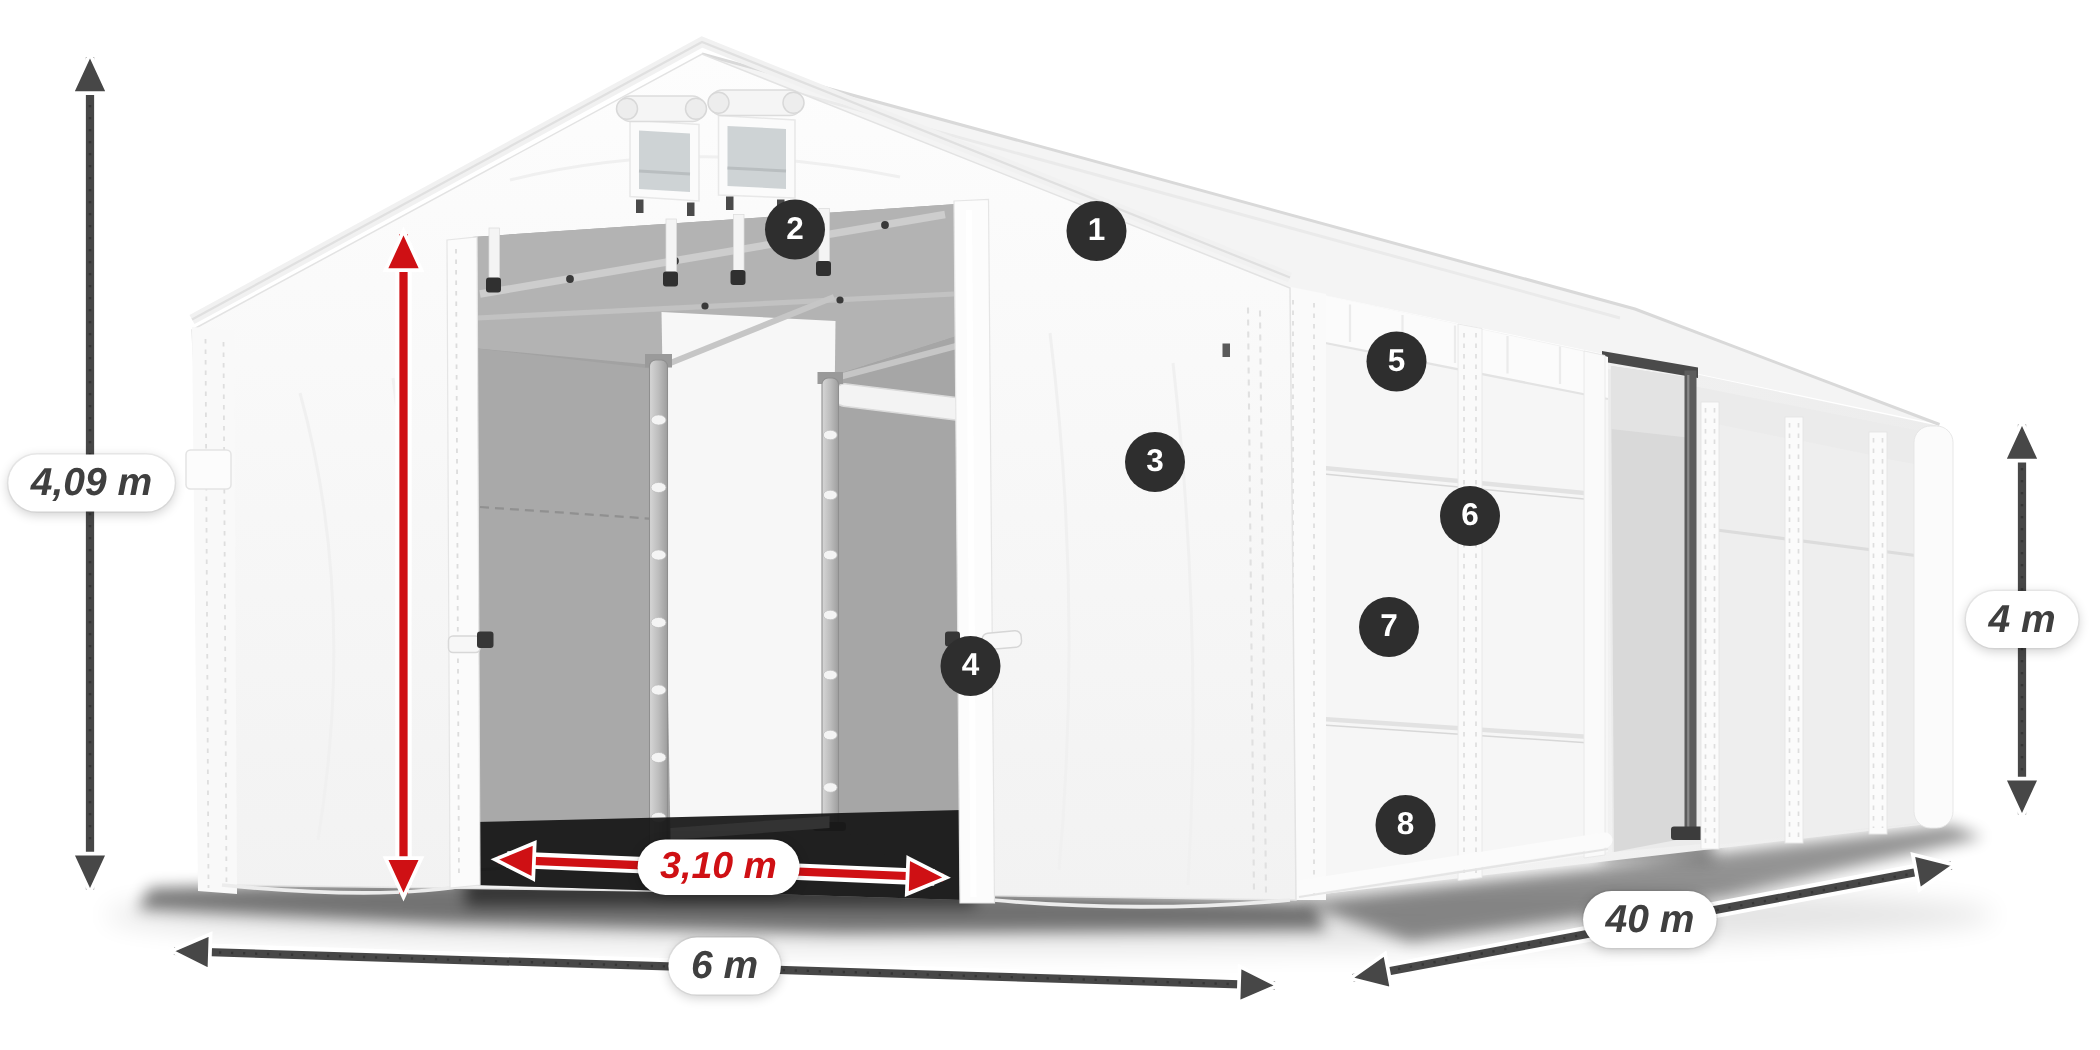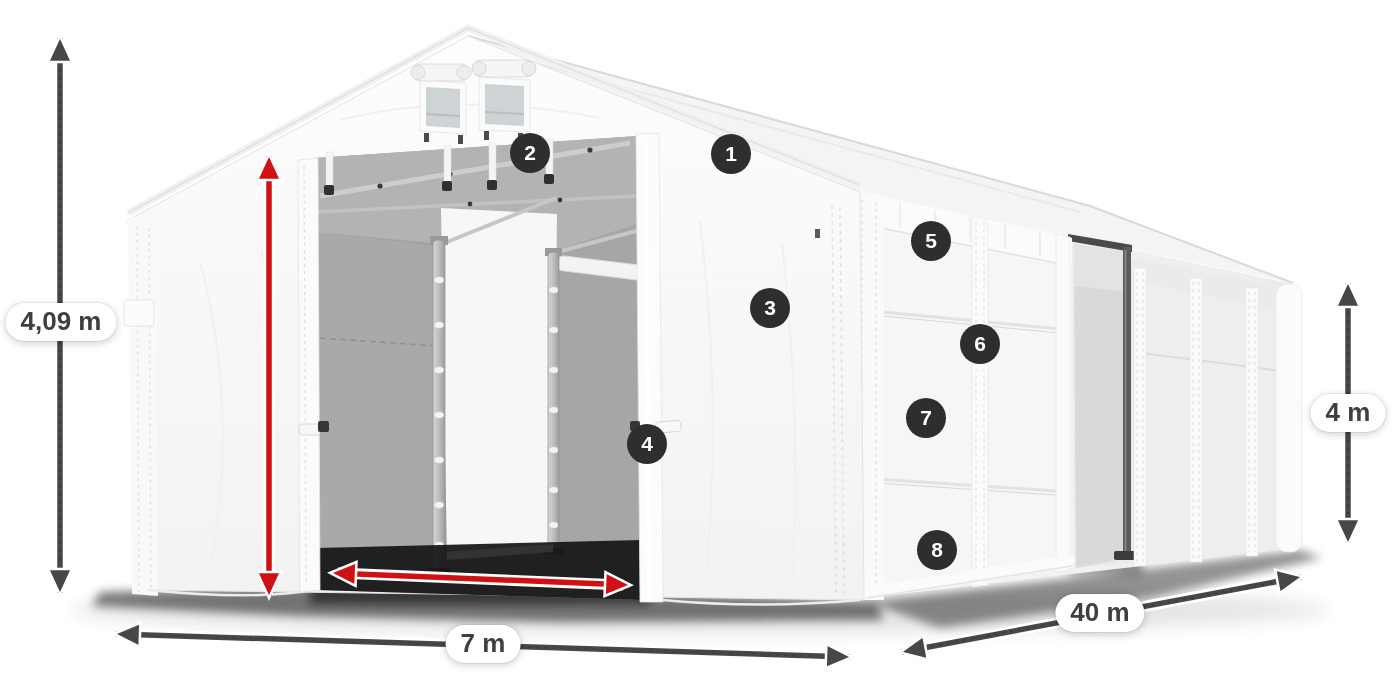--- a/index.html
+++ b/index.html
@@ -14,21 +14,21 @@
     position:relative;width:1400px;height:700px;overflow:hidden;
     background:var(--page-bg);
     font-family:"Liberation Sans",sans-serif;
   }
   .stage svg{position:absolute;left:0;top:0;}
   .pill{
     position:absolute;transform:translate(-50%,-50%);
     background:#fff;border-radius:24px;padding:4px 15px;
     font-weight:700;font-size:26px;line-height:1.15;color:var(--pill-text);
     box-shadow:0 0 0 1px rgba(0,0,0,.05),0 2px 8px rgba(0,0,0,.20);
-    white-space:nowrap;z-index:3;
+    white-space:nowrap;z-index:3;font-style:italic;
   }
   .pill.red{color:var(--accent-red);font-size:25px;}
   .badge{
     position:absolute;width:40px;height:40px;border-radius:50%;
     background:var(--badge-bg);color:#fff;
     display:flex;align-items:center;justify-content:center;
     font-weight:700;font-size:21px;transform:translate(-50%,-50%);z-index:2;
   }
   
   .arrow-casing{stroke:#fff;stroke-width:11;fill:none;stroke-linecap:butt;}
@@ -308,21 +308,22 @@
     </g>
     <g>
       <line class="arrow-casing" x1="1348" y1="289" x2="1348" y2="537"></line>
       <line class="arrow-dark" x1="1348" y1="283" x2="1348" y2="543" marker-start="url(#ah-dark)" marker-end="url(#ah-dark)"></line>
       <line class="arrow-dots" x1="1348" y1="312" x2="1348" y2="516"></line>
     </g>
   </g>
 </svg>
 
   <div class="pill" style="left:61px;top:322px">4,09 m</div>
-  <div class="pill" style="left:483px;top:644px">7 m</div>
+  <div class="pill red" style="left:479px;top:578px">3,10 m</div>
+  <div class="pill" style="left:483px;top:644px">6 m</div>
   <div class="pill" style="left:1100px;top:613px">40 m</div>
   <div class="pill" style="left:1348px;top:413px">4 m</div>
 
   <div class="badge" style="left:731px;top:154px">1</div>
   <div class="badge" style="left:530px;top:153px">2</div>
   <div class="badge" style="left:770px;top:308px">3</div>
   <div class="badge" style="left:647px;top:444px">4</div>
   <div class="badge" style="left:931px;top:241px">5</div>
   <div class="badge" style="left:980px;top:344px">6</div>
   <div class="badge" style="left:926px;top:418px">7</div>

